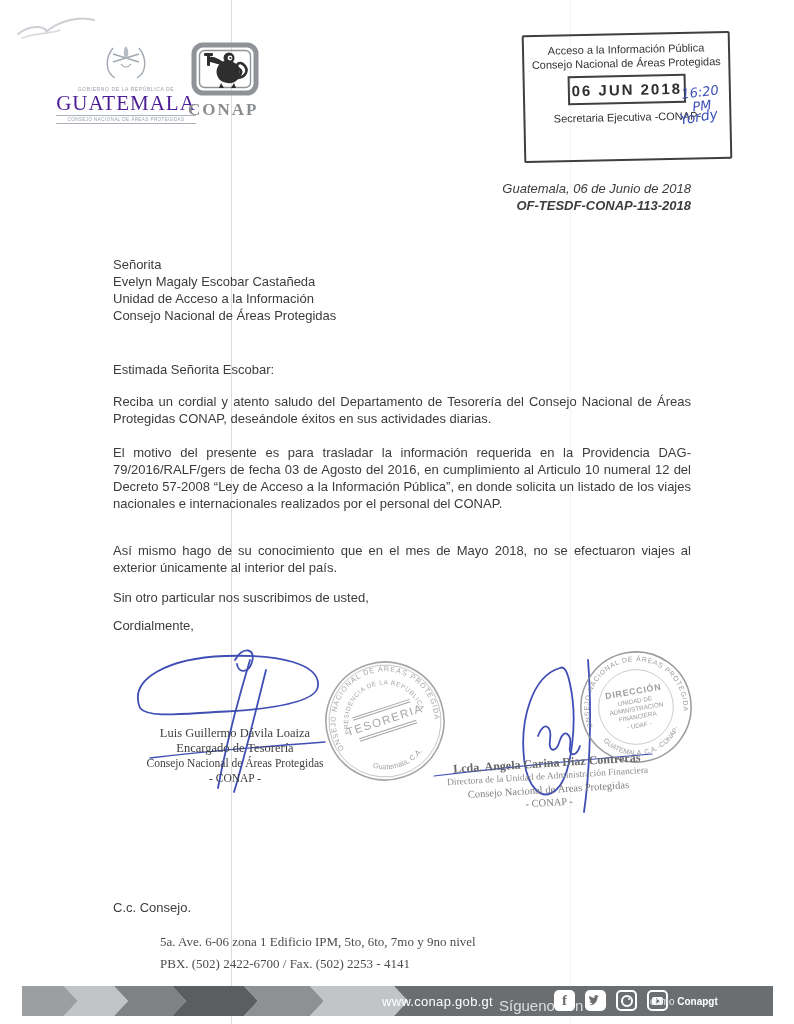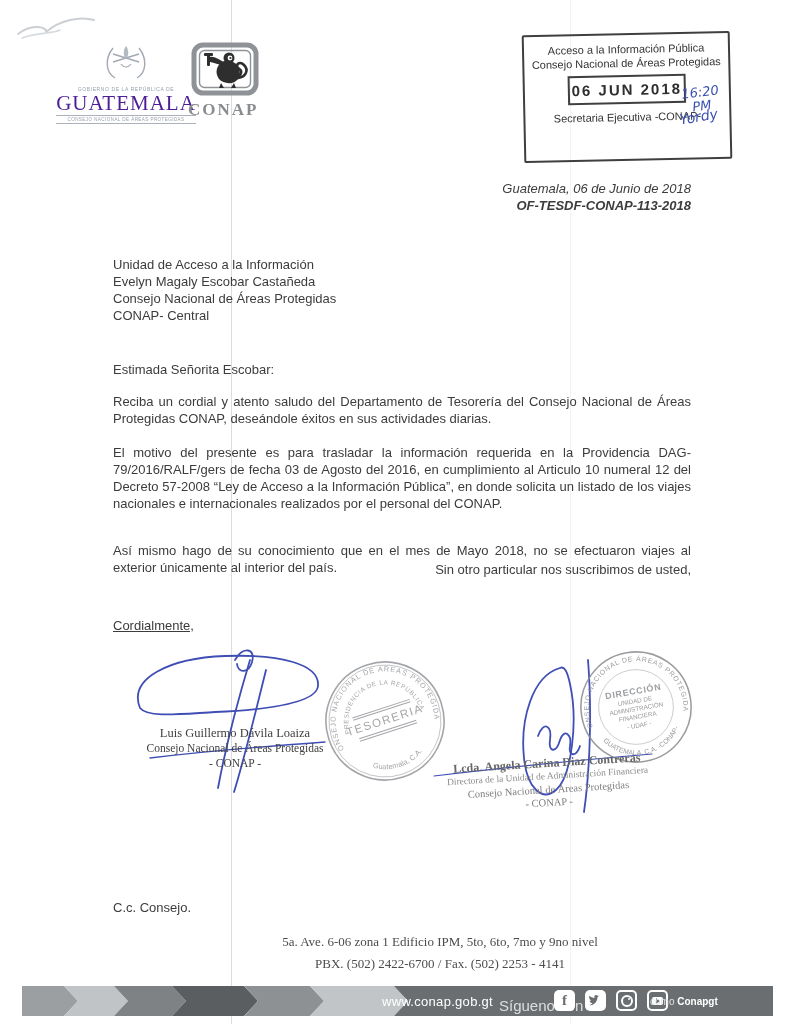--- a/index.html
+++ b/index.html
@@ -34,21 +34,21 @@
   .signame-left{left:118px;top:726px;width:234px;text-align:center;font-family:"Liberation Serif",serif;
                 font-size:12.5px;line-height:15px;color:#404040;}
   .signame-left .small{font-size:11.5px;}
   .signame-right{left:426px;top:757px;width:244px;text-align:center;font-family:"Liberation Serif",serif;
                  color:#6e6e6e;transform:rotate(-3.5deg);line-height:13px;}
   .signame-right .l1{font-size:12px;font-weight:bold;color:#666;}
   .signame-right .l2{font-size:9.5px;color:#8b8b8b;}
   .signame-right .l3{font-size:10.5px;color:#7c7c7c;}
   
   .cc{left:113px;top:900px;font-size:13px;}
-  .addr{left:160px;top:931px;width:560px;text-align:center;font-family:"Liberation Serif",serif;
+  .addr{left:160px;top:931px;width:560px;font-family:"Liberation Serif",serif;
         font-size:13px;line-height:22px;color:#4c4c4c;}
   .bar{left:22px;top:986px;width:751px;height:30px;}
   .bar .site{position:absolute;left:360px;top:8px;font-size:13px;font-weight:normal;color:#fff;letter-spacing:.3px;}
   .bar .follow{position:absolute;left:477px;top:11px;font-size:15px;color:#dedede;}
   .bar .icons{position:absolute;left:532px;top:4px;display:flex;gap:10px;}
   .sicon{width:21px;height:21px;border-radius:5px;background:#fff;display:flex;align-items:center;justify-content:center;}
   .sicon.outline{background:transparent;border:2px solid #fff;width:17px;height:17px;}
   .fb-f{color:#6a6e71;font-weight:bold;font-size:15px;font-family:"Liberation Serif",serif;line-height:1;}
   .ig-circle{width:8px;height:8px;border:2px solid #fff;border-radius:50%;position:relative;}
   .ig-dot{position:absolute;right:1px;top:1px;width:2px;height:2px;background:#fff;border-radius:50%;}
@@ -116,33 +116,33 @@
     <div class="hand time">16:20 PM</div>
     <div class="hand name">Yordy</div>
   </div>
 
   <div class="abs col right-align" style="top:180px;">
     <div>Guatemala, 06 de Junio de 2018</div>
     <div class="bold">OF-TESDF-CONAP-113-2018</div>
   </div>
 
   <div class="abs col" style="top:256px;">
+    <div>Señorita</div>
+    <div>Evelyn Magaly Escobar Castañeda</div>
     <div>Unidad de Acceso a la Información</div>
-    <div>Evelyn Magaly Escobar Castañeda</div>
     <div>Consejo Nacional de Áreas Protegidas</div>
-    <div>CONAP- Central</div>
   </div>
 
   <div class="abs col" style="top:361px;">Estimada Señorita Escobar:</div>
 
   <div class="abs col just" style="top:393px;">Reciba un cordial y atento saludo del Departamento de Tesorería del Consejo Nacional de Áreas Protegidas CONAP, deseándole éxitos en sus actividades diarias.</div>
   <div class="abs col just" style="top:444px;">El motivo del presente es para trasladar la información requerida en la Providencia DAG-79/2016/RALF/gers de fecha 03 de Agosto del 2016, en cumplimiento  al Articulo 10 numeral 12 del Decreto 57-2008 “Ley de Acceso a la Información Pública”, en donde solicita un listado de los viajes nacionales e internacionales realizados por el personal del CONAP.</div>
   <div class="abs col just" style="top:542px;">Así mismo hago de su conocimiento que en el mes de Mayo 2018, no se efectuaron viajes al exterior únicamente al interior del país.</div>
-  <div class="abs col" style="top:561px;text-align:right;">Sin otro particular nos suscribimos de usted,</div>
-  <div class="abs col" style="top:617px;text-decoration:underline;">Cordialmente,</div>
+  <div class="abs col" style="top:589px;">Sin otro particular nos suscribimos de usted,</div>
+  <div class="abs col" style="top:617px;">Cordialmente,</div>
 
   <svg class="abs" style="left:110px;top:630px;" width="270" height="185">
     <g fill="none" stroke="#2f3fae" stroke-width="1.8" stroke-linecap="round" opacity=".92">
       <path d="M30 78 C18 48,60 28,115 26 C170 24,210 34,208 56 C206 74,150 80,105 82 C70 84,38 88,30 78"></path>
       <path d="M125 30 C133 16,146 18,142 32 C139 43,128 44,127 34"></path>
       <path d="M140 30 C128 70,116 115,108 158"></path>
       <path d="M156 40 C146 80,134 130,124 162"></path>
       <path d="M40 128 C90 122,160 116,215 112" stroke-width="1.3"></path>
     </g>
   </svg>
@@ -164,20 +164,21 @@
     <g fill="#97999d">
       <text font-size="7.2" letter-spacing="1"><textPath href="#tArcTop" startOffset="50%" text-anchor="middle">CONSEJO NACIONAL DE AREAS PROTEGIDAS</textPath></text>
       <text font-size="6.4" letter-spacing=".6"><textPath href="#tArcIn" startOffset="50%" text-anchor="middle">PRESIDENCIA DE LA REPÚBLICA</textPath></text>
       <text x="0" y="3" font-size="11.5" letter-spacing="1.5" text-anchor="middle">TESORERIA</text>
       <text font-size="7.5"><textPath href="#tArcBot" startOffset="50%" text-anchor="middle">Guatemala, C.A.</textPath></text>
     </g>
   </svg>
 
   <div class="abs signame-left">
     <div>Luis Guillermo Dávila Loaiza</div>
+    <div>Encargado de Tesorería</div>
     <div class="small">Consejo Nacional de Áreas Protegidas</div>
     <div class="small">- CONAP -</div>
   </div>
 
   <svg class="abs" style="left:420px;top:640px;" width="250" height="190">
     <g fill="none" stroke="#2f3fae" stroke-width="1.8" stroke-linecap="round" opacity=".92">
       <path d="M140 28 C112 36,100 80,104 118 C107 148,122 162,136 150 C152 136,158 80,150 44 C147 30,144 26,140 28"></path>
       <path d="M118 96 C124 80,132 86,130 100 C128 112,136 114,140 100 C144 88,152 94,150 106 C148 116,156 118,160 106"></path>
       <path d="M168 20 C172 70,170 130,164 172"></path>
       <path d="M14 136 C80 128,160 120,232 114" stroke-width="1.2"></path>

